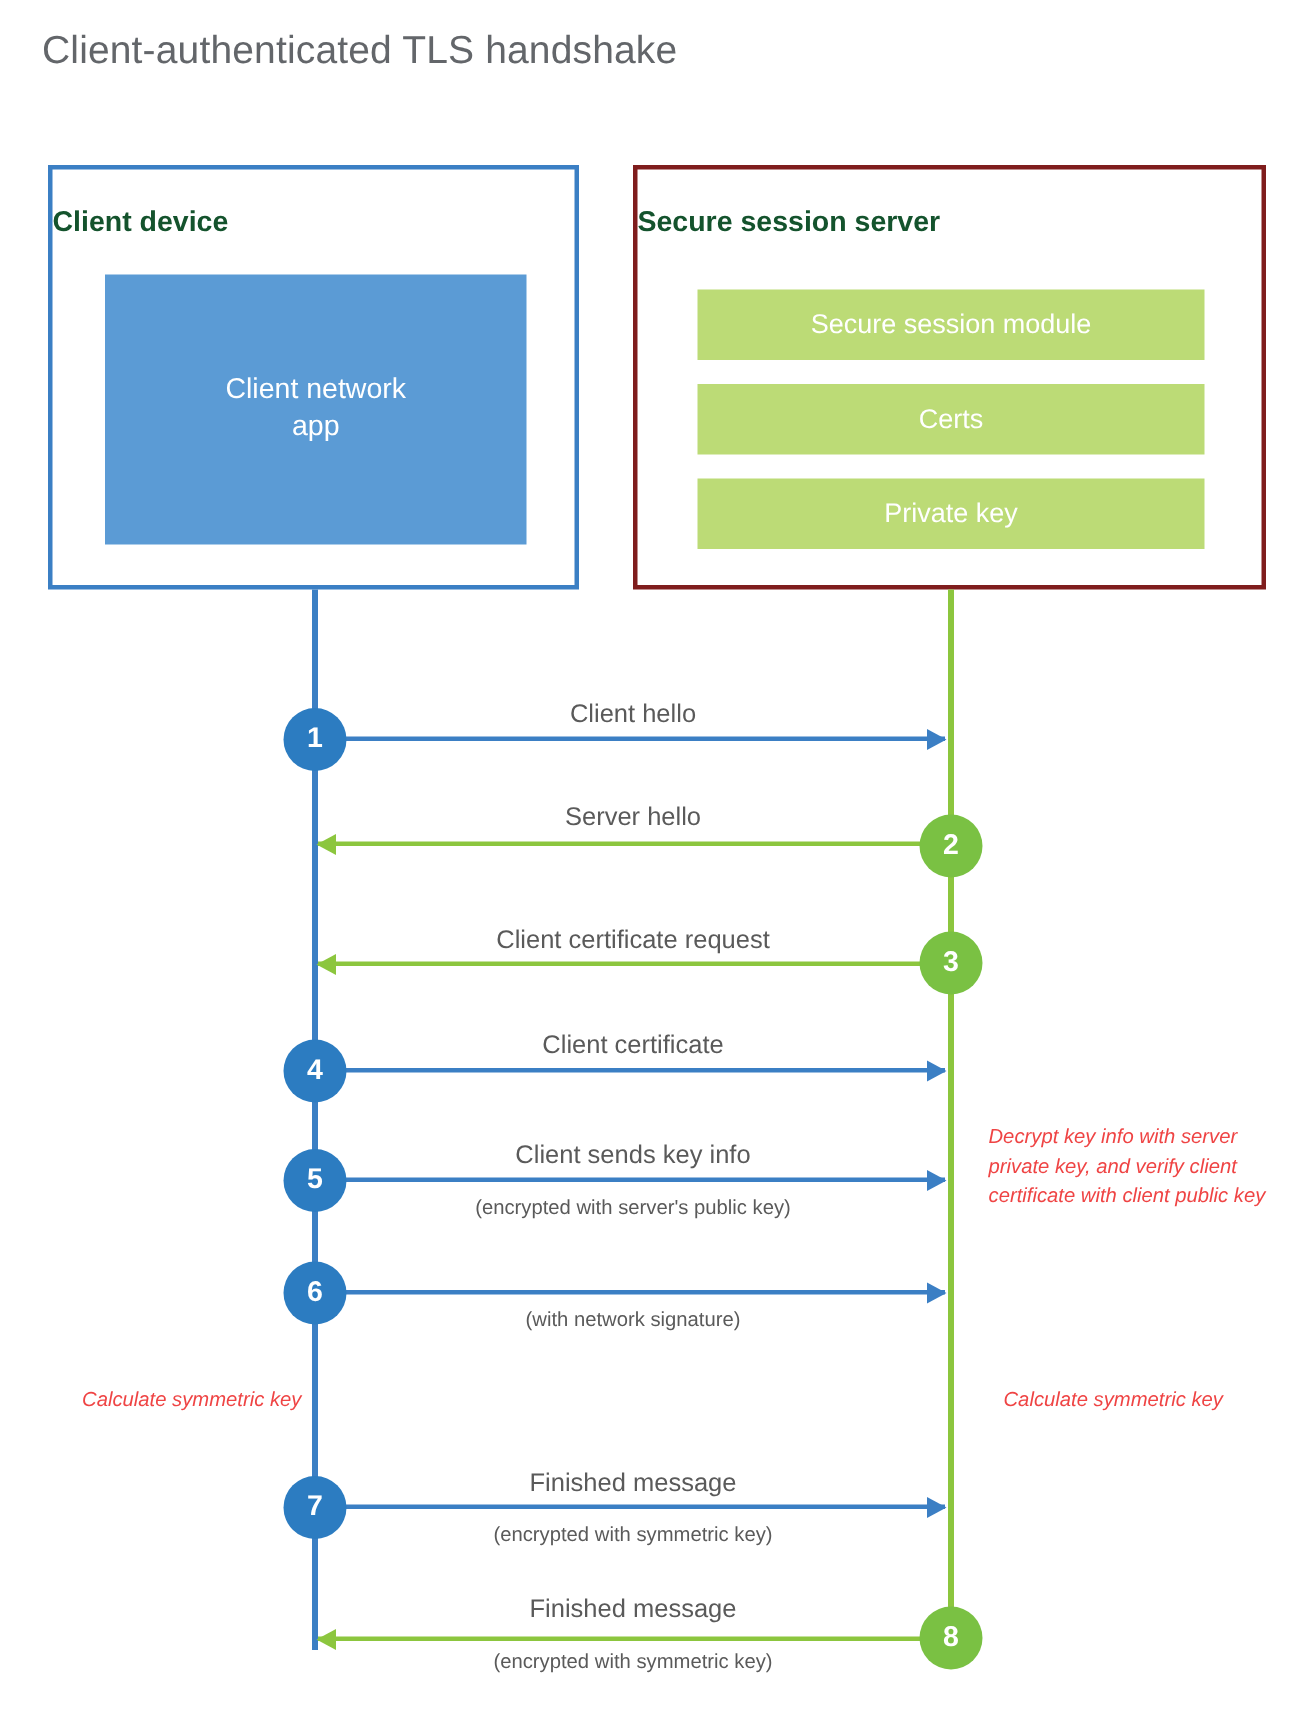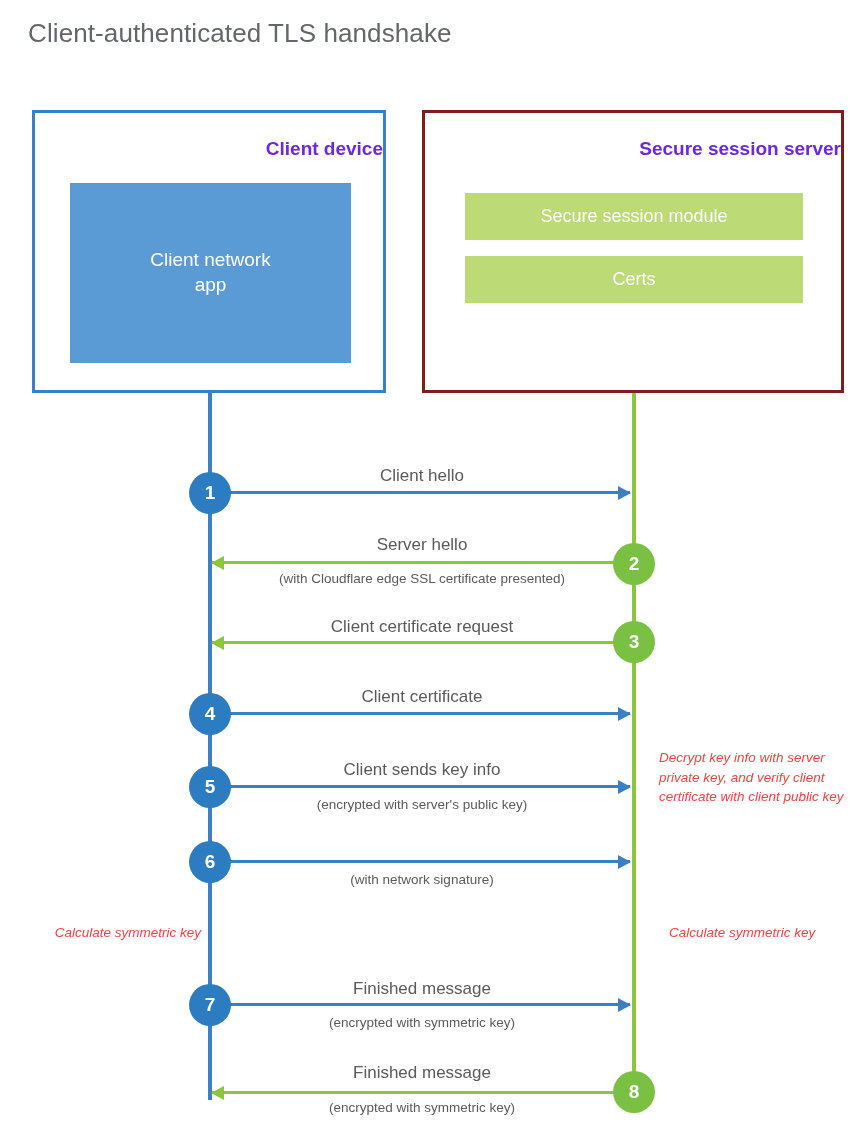--- a/index.html
+++ b/index.html
@@ -49,25 +49,24 @@
     top: 110px;
     width: 422px;
     height: 283px;
     border: 3px solid #7f1d1d;
   }
   .party-title {
     position: absolute;
     left: 0;
     right: 0;
     top: 25px;
-    text-align: right;
+    text-align: left;
     font-size: 19px;
     font-weight: bold;
-    color: #6d28d9;
-    padding-left: 26px;
+    color: #14532d;
   }
 
   .client-app-box {
     position: absolute;
     left: 35px;
     top: 70px;
     width: 281px;
     height: 180px;
     background: #5b9bd5;
     color: #ffffff;
@@ -191,36 +190,36 @@
         <span>Client network</span><br>
         <span>app</span>
       </span>
     </div>
   </div>
 
   <div class="party-box server">
     <div class="party-title">Secure session server</div>
     <div class="server-bar b0">Secure session module</div>
     <div class="server-bar b1">Certs</div>
+    <div class="server-bar b2">Private key</div>
   </div>
 
   <div class="lifeline client"></div>
   <div class="lifeline server"></div>
 
   <div class="msg-label track" style="top:466px">Client hello</div>
   <div class="arrow to-right" style="top:491px">
       <span class="head"></span>
     </div>
   <div class="step-circle client-side" style="top:472px">1</div>
 
   <div class="msg-label track" style="top:535px">Server hello</div>
   <div class="arrow to-left" style="top:561px">
       <span class="head"></span>
     </div>
-  <div class="msg-sub track" style="top:571px">(with Cloudflare edge SSL certificate presented)</div>
   <div class="step-circle server-side" style="top:543px">2</div>
 
   <div class="msg-label track" style="top:617px">Client certificate request</div>
   <div class="arrow to-left" style="top:641px">
       <span class="head"></span>
     </div>
   <div class="step-circle server-side" style="top:621px">3</div>
 
   <div class="msg-label track" style="top:687px">Client certificate</div>
   <div class="arrow to-right" style="top:712px">

